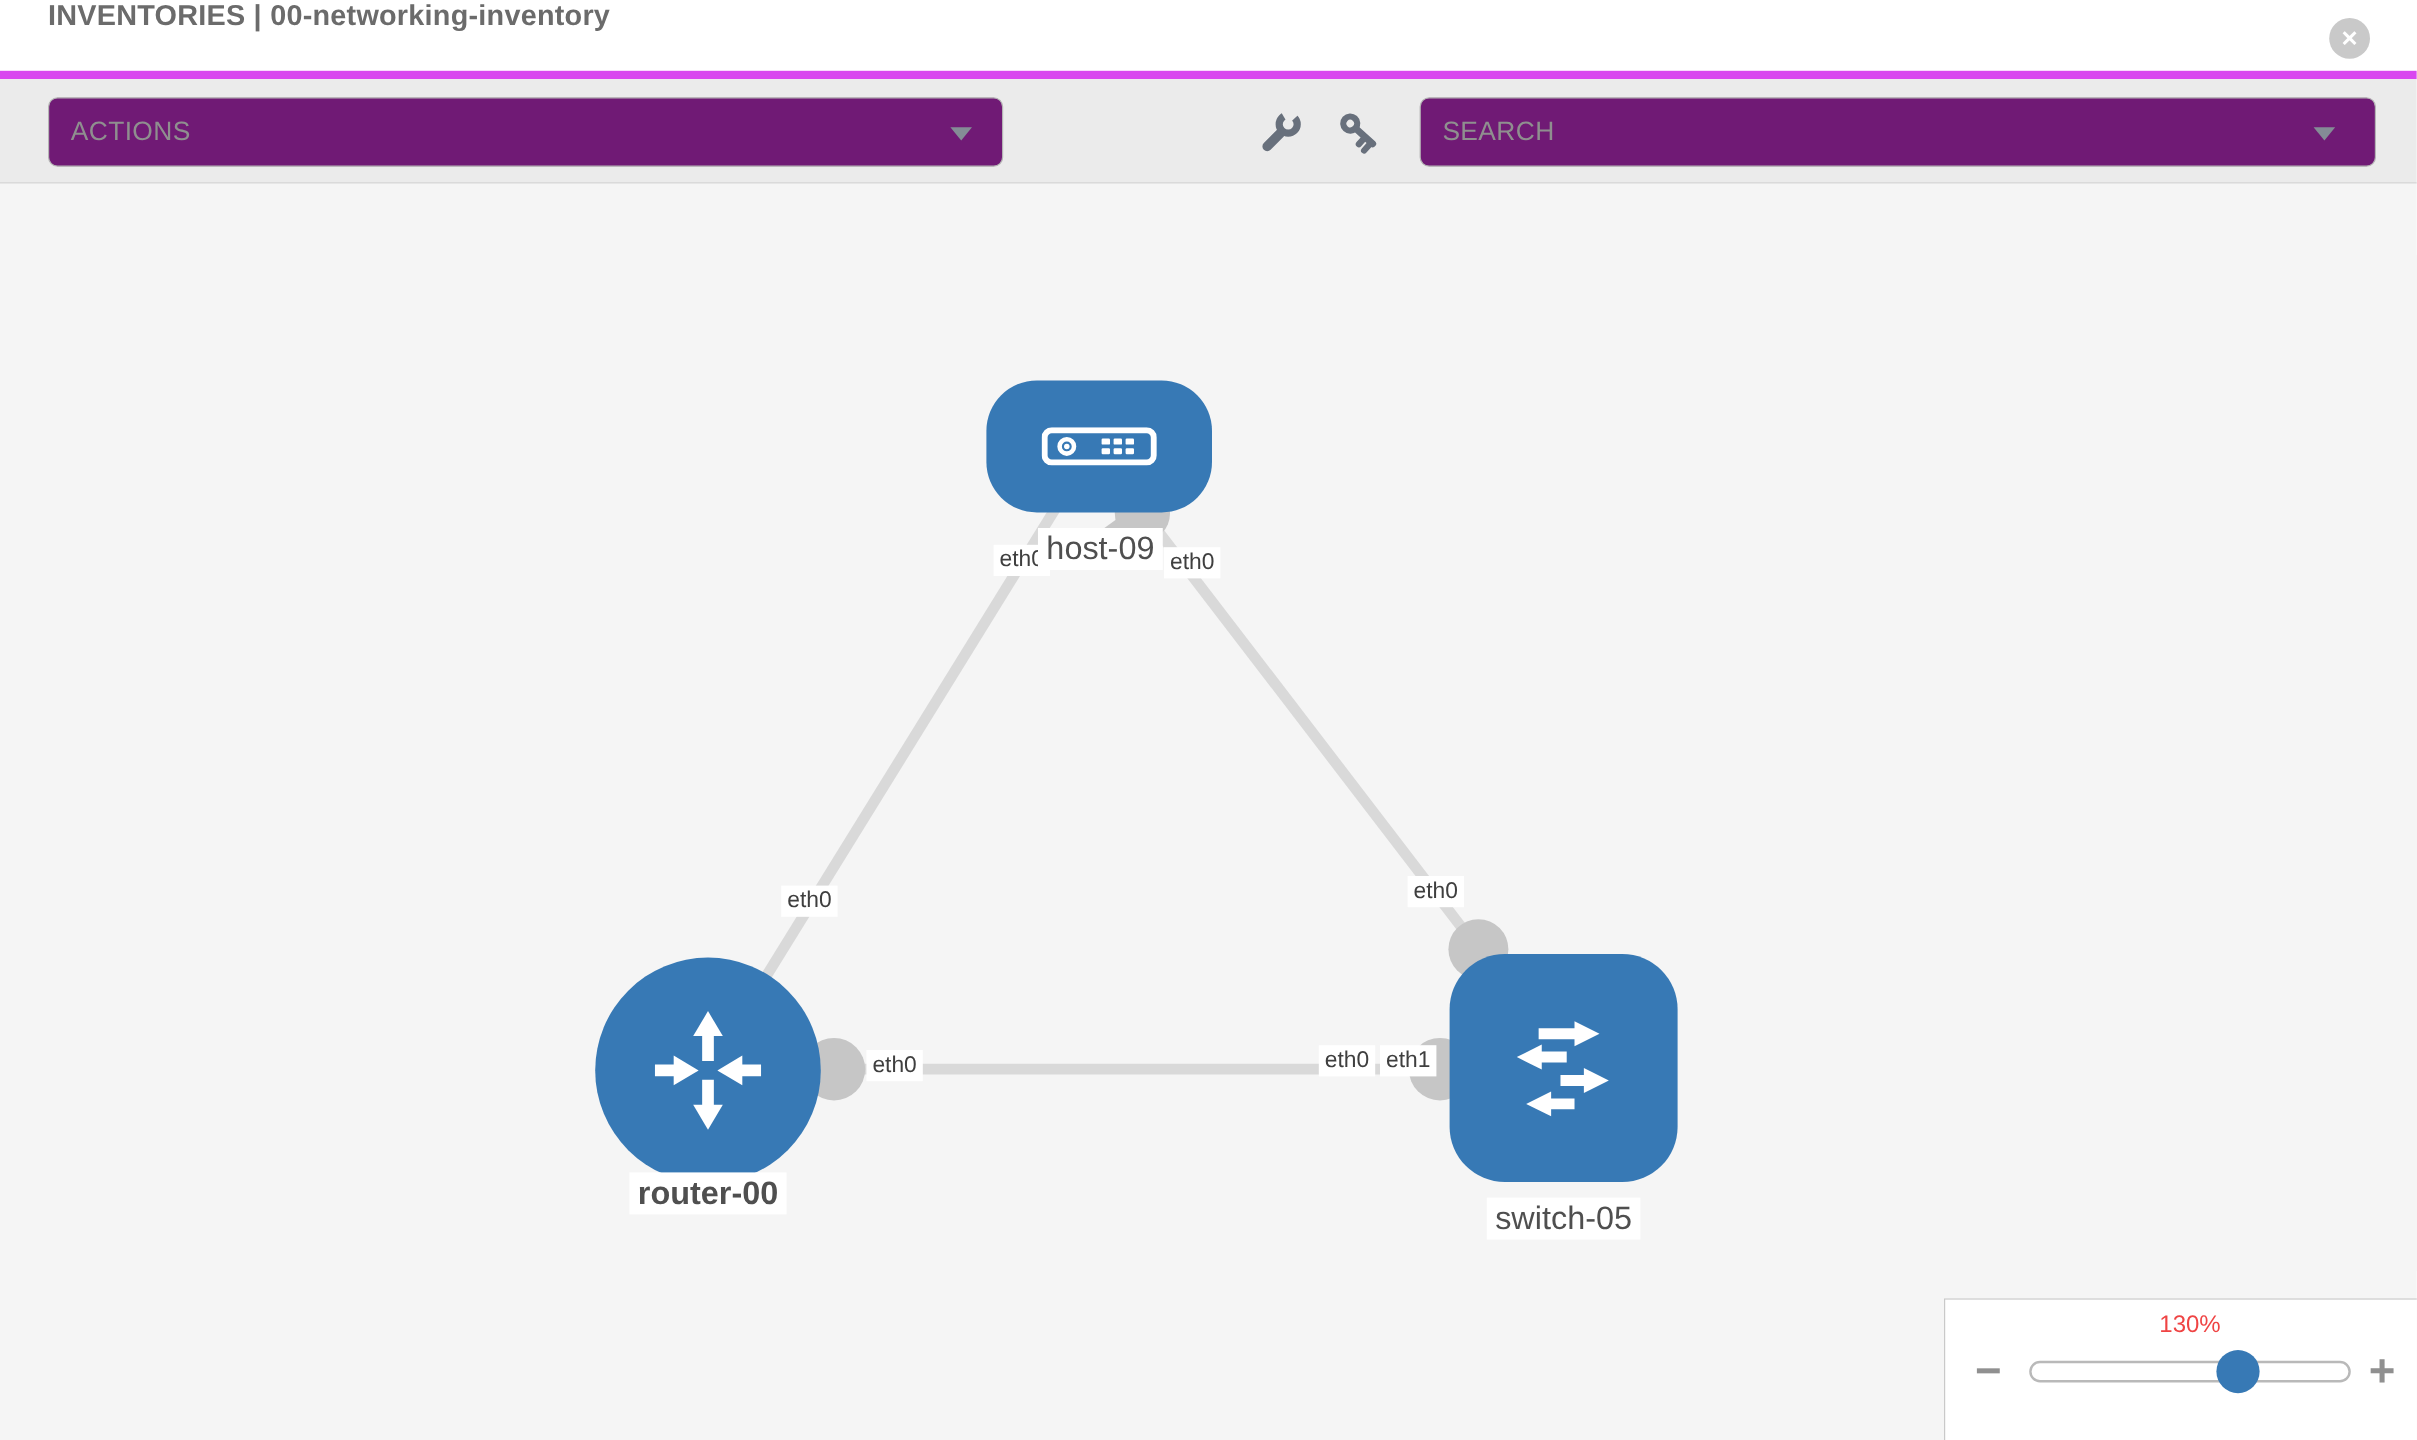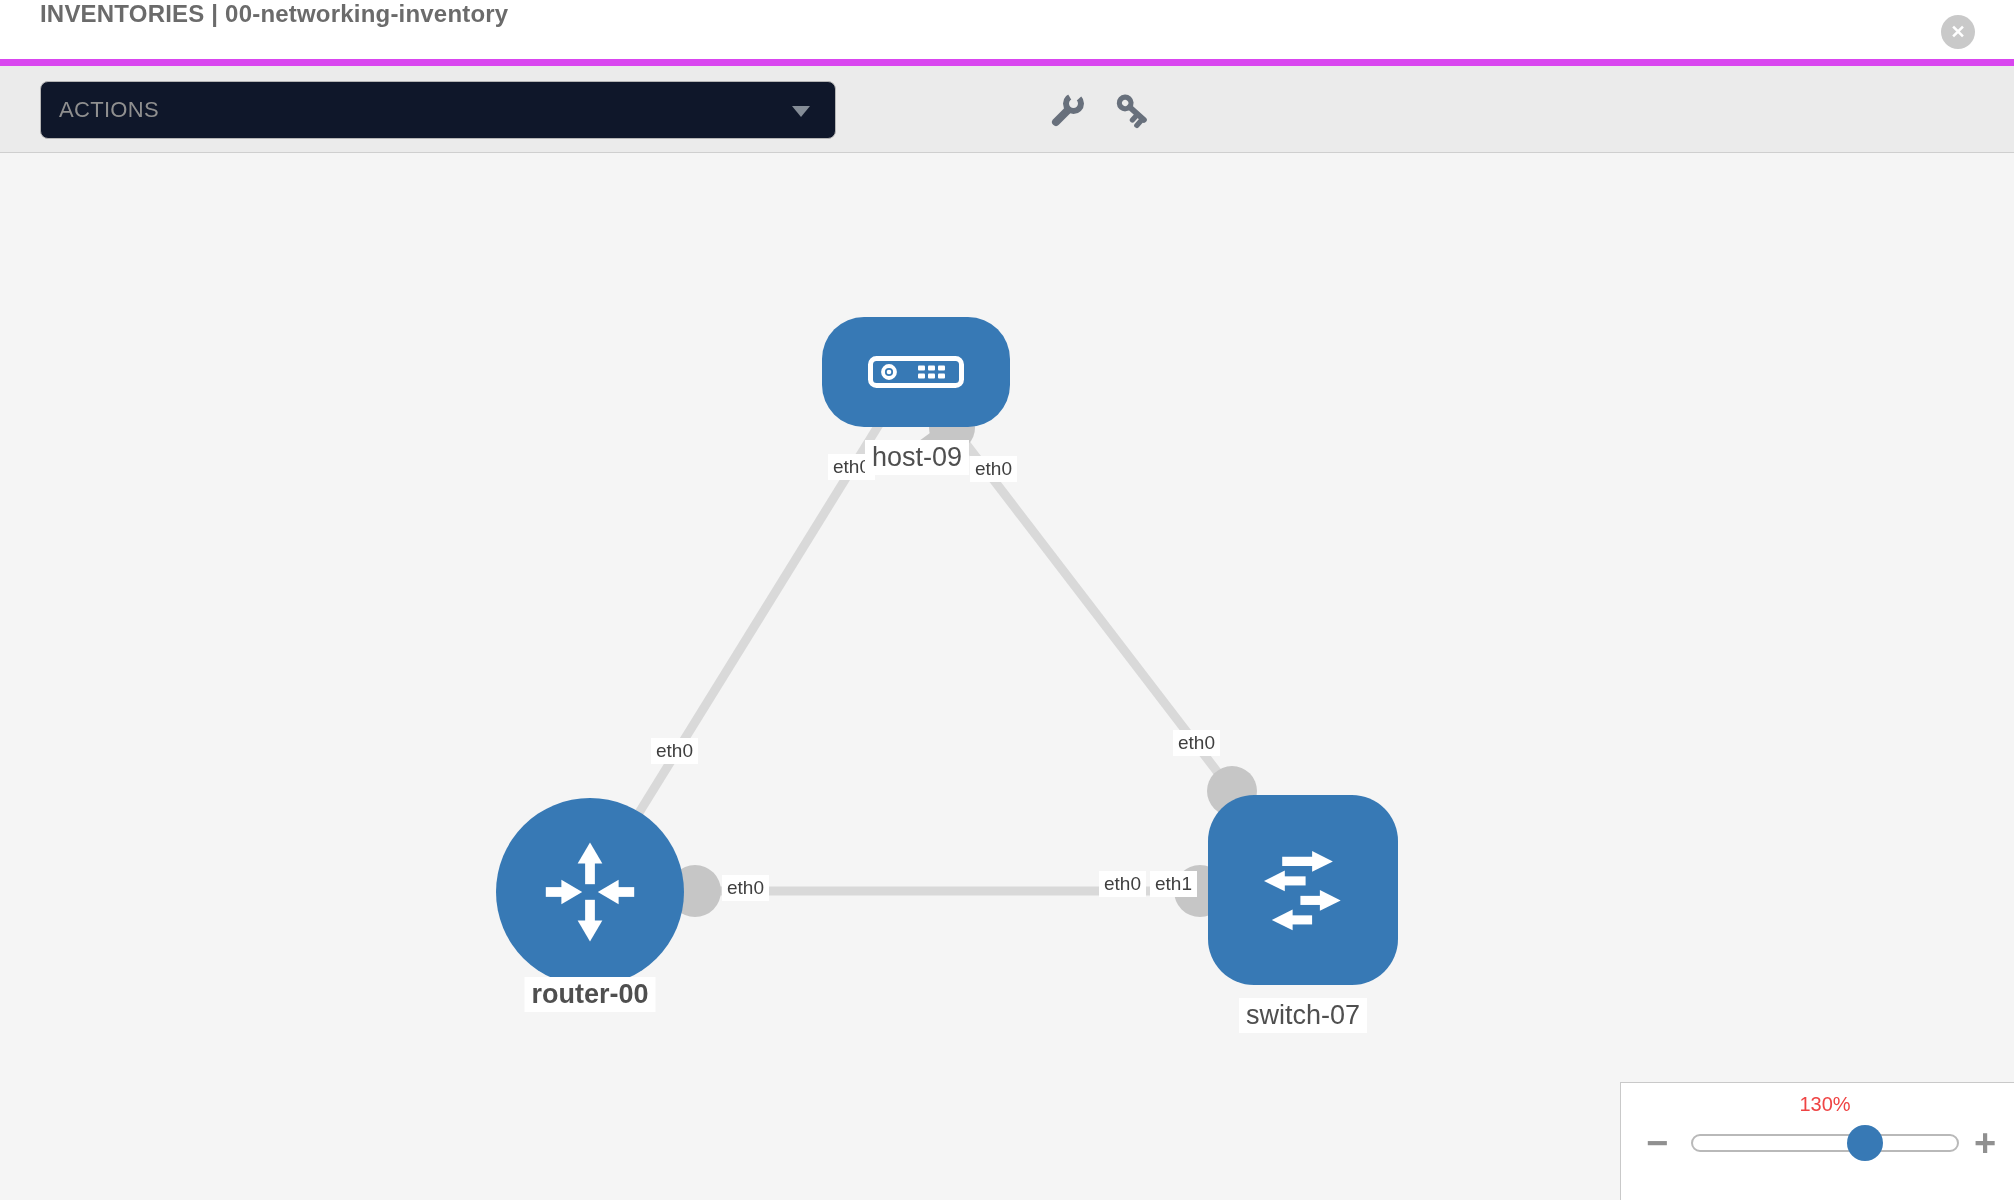--- a/index.html
+++ b/index.html
@@ -8,21 +8,21 @@
 
   
   .header { position:relative; height:66px; background:#fff; border-bottom:7px solid #d946ef; display:flex; align-items:flex-start; }
   .header-title { margin-left:40px; font-size:24px; font-weight:bold; color:#6b6b6b; letter-spacing:0.2px; }
   .close-btn { position:absolute; right:39px; top:15px; width:34px; height:34px; border-radius:50%;
                background:#c9c9c9; border:none; color:#fff; font-size:18px; font-weight:bold;
                display:flex; align-items:center; justify-content:center; cursor:pointer; }
 
   
   .toolbar { position:relative; height:87px; background:#ebebeb; border-bottom:1px solid #cfcfcf; }
-  .dropdown { position:absolute; top:15px; height:58px; background:#0f172a; border:1px solid #b5b5b5; border-radius:8px;
+  .dropdown { position:absolute; top:15px; height:58px; background:#701a75; border:1px solid #b5b5b5; border-radius:8px;
               display:flex; align-items:center; padding-left:18px; cursor:pointer; }
   .dropdown-actions { left:40px; width:796px; }
   .dropdown-search  { left:1183px; width:797px; }
   .dropdown-label { font-size:22px; color:#8f8f8f; letter-spacing:0.3px; }
   .caret { position:absolute; width:0; height:0; border-left:9px solid transparent; border-right:9px solid transparent;
            border-top:11px solid #848c96; }
   .caret-actions { right:25px; top:24px; }
   .caret-search  { right:33px; top:24px; }
   .tool-btn { position:absolute; top:21px; width:46px; height:46px; background:transparent; border:none;
               display:flex; align-items:center; justify-content:center; cursor:pointer; }
@@ -84,20 +84,24 @@
       <svg width="42" height="42" viewBox="0 0 40 40">
         <g transform="rotate(42 20 20)" stroke="#68707c" fill="none" stroke-linecap="round">
           <circle cx="10" cy="20" r="5.5" stroke-width="5"></circle>
           <line x1="16.5" y1="20" x2="34" y2="20" stroke-width="5.5"></line>
           <line x1="26" y1="21" x2="26" y2="27.5" stroke-width="5"></line>
           <line x1="32.5" y1="21" x2="32.5" y2="28.5" stroke-width="5"></line>
         </g>
       </svg>
     </button>
 
+    <div class="dropdown dropdown-search">
+      <span class="dropdown-label">SEARCH</span>
+      <span class="caret caret-search"></span>
+    </div>
   </div>
 
   <div class="canvas">
 
     <svg class="net-svg" width="2014" height="1047">
 
       <line x1="880" y1="270" x2="590" y2="739" stroke="#d9d9d9" stroke-width="9"></line>
       <line x1="950" y1="270" x2="1232" y2="638" stroke="#d9d9d9" stroke-width="9"></line>
       <line x1="695" y1="738" x2="1200" y2="738" stroke="#d9d9d9" stroke-width="9"></line>
 
@@ -155,21 +159,21 @@
     <div class="chip chip-if" style="left:828px; top:301px;">eth0</div>
     <div class="chip chip-if" style="left:970px; top:303px;">eth0</div>
     <div class="chip chip-if" style="left:651px; top:585px;">eth0</div>
     <div class="chip chip-if" style="left:722px; top:722px;">eth0</div>
     <div class="chip chip-if" style="left:1173px; top:577px;">eth0</div>
     <div class="chip chip-if" style="left:1099px; top:718px;">eth0</div>
     <div class="chip chip-if" style="left:1122px; top:718px;margin-left:28px;">eth1</div>
 
     <div class="chip chip-name" style="left:917px;  top:287px;">host-09</div>
     <div class="chip chip-name" style="left:590px;  top:824px;font-weight:bold;">router-00</div>
-    <div class="chip chip-name" style="left:1303px; top:845px;">switch-07</div>
+    <div class="chip chip-name" style="left:1303px; top:845px;">switch-05</div>
 
     <div class="zoom-panel">
       <div class="zoom-level">130%</div>
       <button class="zoom-minus">
         <span>−</span>
       </button>
       <div class="zoom-track">
         <div class="zoom-thumb" style="left: 65%;"></div>
       </div>
       <button class="zoom-plus">

